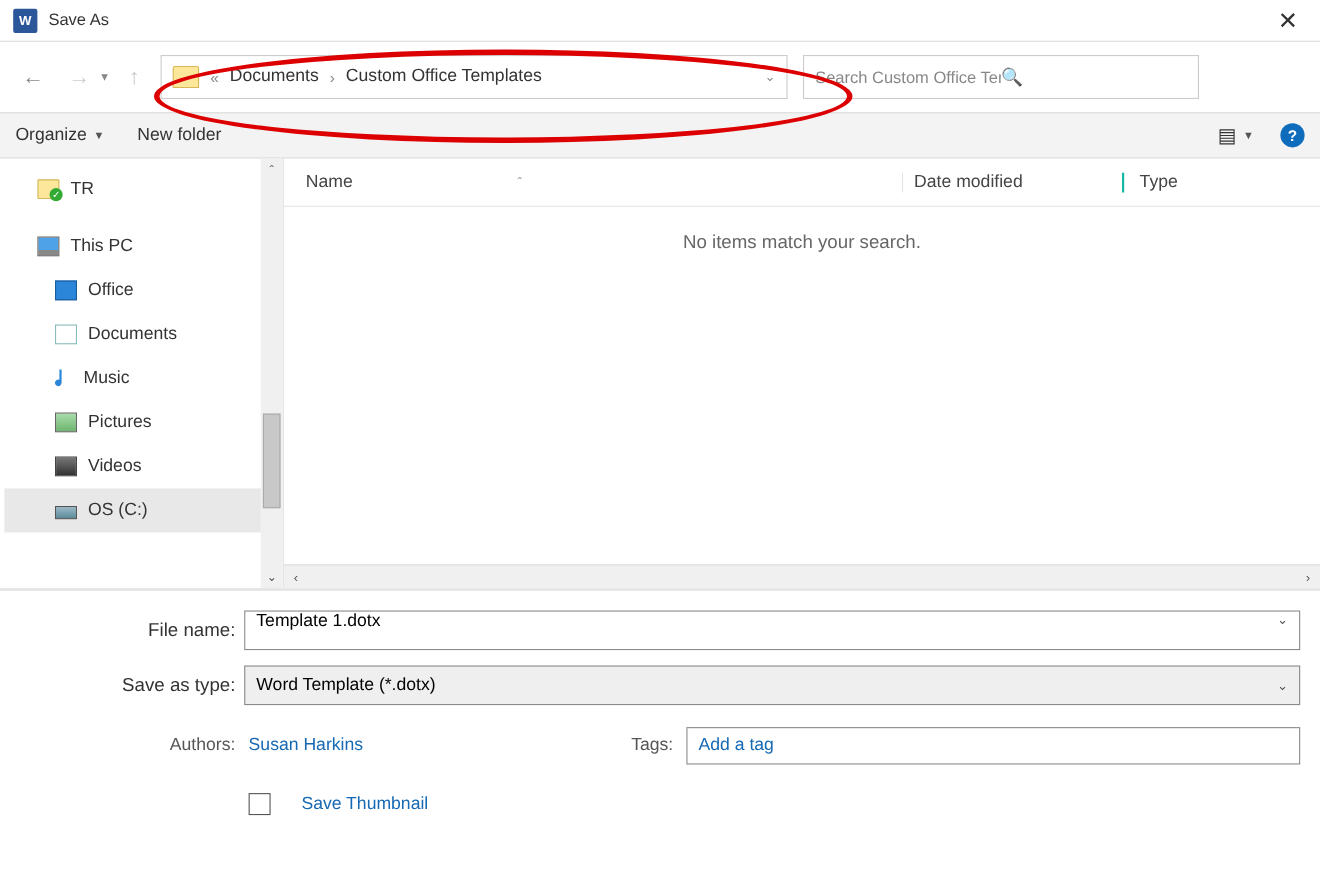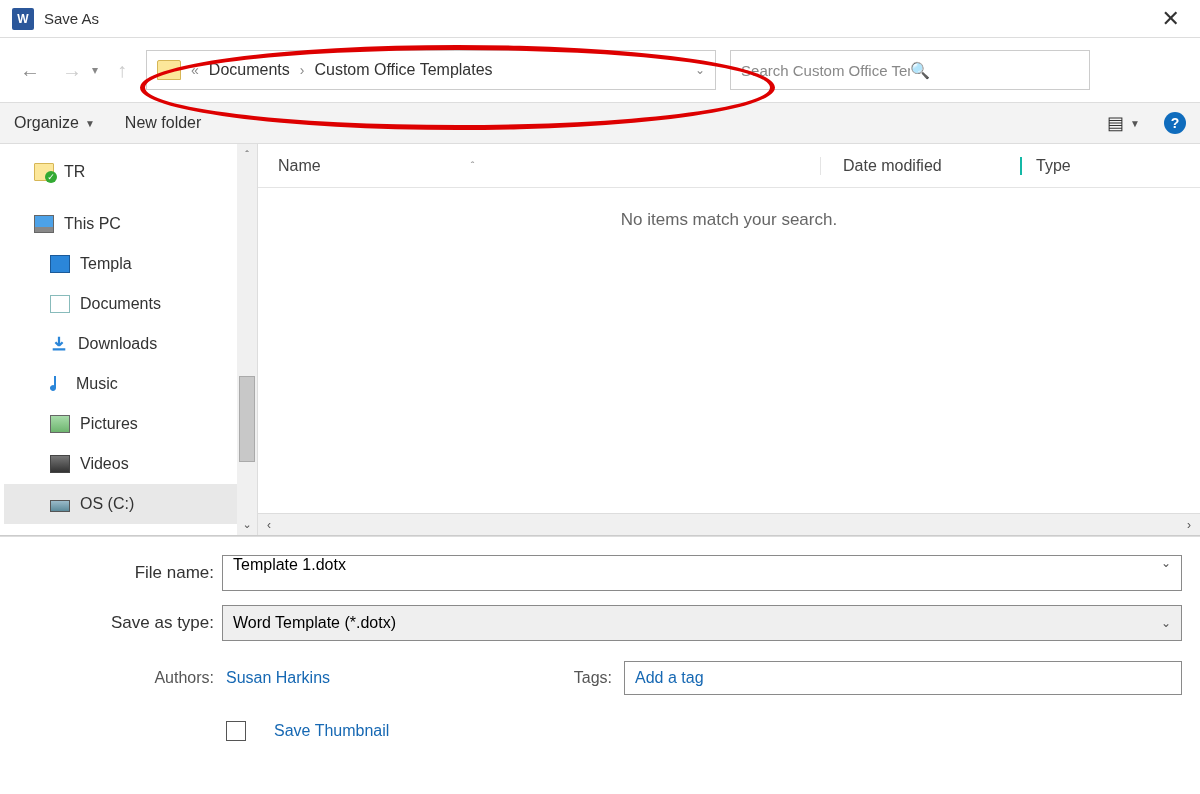--- a/index.html
+++ b/index.html
@@ -57,21 +57,21 @@
 .ico-pic { background: linear-gradient(#a8dcaa,#6eb56f); border: 1px solid #666; }
 .ico-vid { background: linear-gradient(#777,#333); border: 1px solid #444; }
 .ico-drive { background: linear-gradient(#9abac9,#5c8a9a); border: 1px solid #555; height: 12px; margin-top: 4px; }
 .ico-check { position: relative; }
 .ico-check::after { content: "✓"; position: absolute; bottom: -3px; left: 10px; width: 12px; height: 12px; background: #3a3; color: #fff; border-radius: 50%; font-size: 9px; display: flex; align-items: center; justify-content: center; }
 
 .content { flex: 1; display: flex; flex-direction: column; position: relative; }
 .col-headers { height: 44px; display: flex; align-items: center; border-bottom: 1px solid #e4e4e4; padding-left: 20px; }
 .col-name { flex: 1; font-size: 16px; color: #444; display: flex; align-items: center; gap: 10px; }
 .sort-caret { font-size: 11px; color: #888; margin-left: 140px; }
-.col-date { width: 200px; font-size: 16px; color: #444; border-left: 1px solid #e4e4e4; padding-left: 22px; }
+.col-date { width: 200px; font-size: 16px; color: #444; border-left: 1px solid #e4e4e4; padding-left: 10px; }
 .col-type { width: 180px; font-size: 16px; color: #444; border-left: 2px solid #14b8a6; padding-left: 14px; }
 .empty-msg { text-align: center; color: #666; font-size: 17px; margin-top: 22px; }
 .hscroll { height: 22px; background: #f0f0f0; border-top: 1px solid #ddd; display: flex; }
 .hscroll .harrow { width: 22px; text-align: center; font-size: 12px; color: #555; line-height: 22px; }
 .hscroll .htrack { flex: 1; position: relative; }
 
 
 .bottom { padding: 18px 18px 10px 44px; background: #fff; display: flex; flex-direction: column; gap: 14px; border-top: 1px solid #ddd; }
 .form-row { display: flex; align-items: center; gap: 8px; }
 .form-label { width: 170px; text-align: right; font-size: 17px; color: #333; }
@@ -143,31 +143,25 @@
         <span class="ico ico-folder ico-check"></span>
         <span>TR</span>
       </div>
       <div style="height:12px"></div>
       <div class="tree-item">
         <span class="ico ico-pc"></span>
         <span>This PC</span>
       </div>
       <div class="tree-item indent">
         <span class="ico ico-desktop"></span>
-        <span>Templa</span>
+        <span>Office</span>
       </div>
       <div class="tree-item indent">
         <span class="ico ico-doc"></span>
         <span>Documents</span>
-      </div>
-      <div class="tree-item indent">
-        <svg class="ico ico-down" viewBox="0 0 20 20">
-            <path d="M10 2v10m0 0l-4-4m4 4l4-4M3 16h14" stroke="#2b86d9" stroke-width="2.5" fill="none"></path>
-          </svg>
-        <span>Downloads</span>
       </div>
       <div class="tree-item indent">
         <svg class="ico ico-music" viewBox="0 0 16 20">
             <path d="M6 2v12a3 3 0 11-2-2.8V2h2z" fill="#2b86d9"></path>
           </svg>
         <span>Music</span>
       </div>
       <div class="tree-item indent">
         <span class="ico ico-pic"></span>
         <span>Pictures</span>

